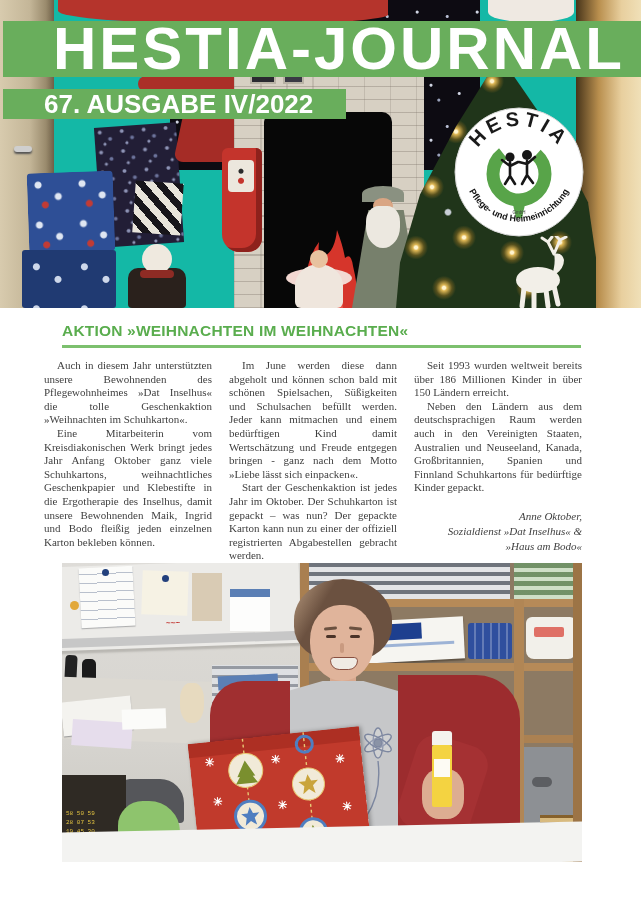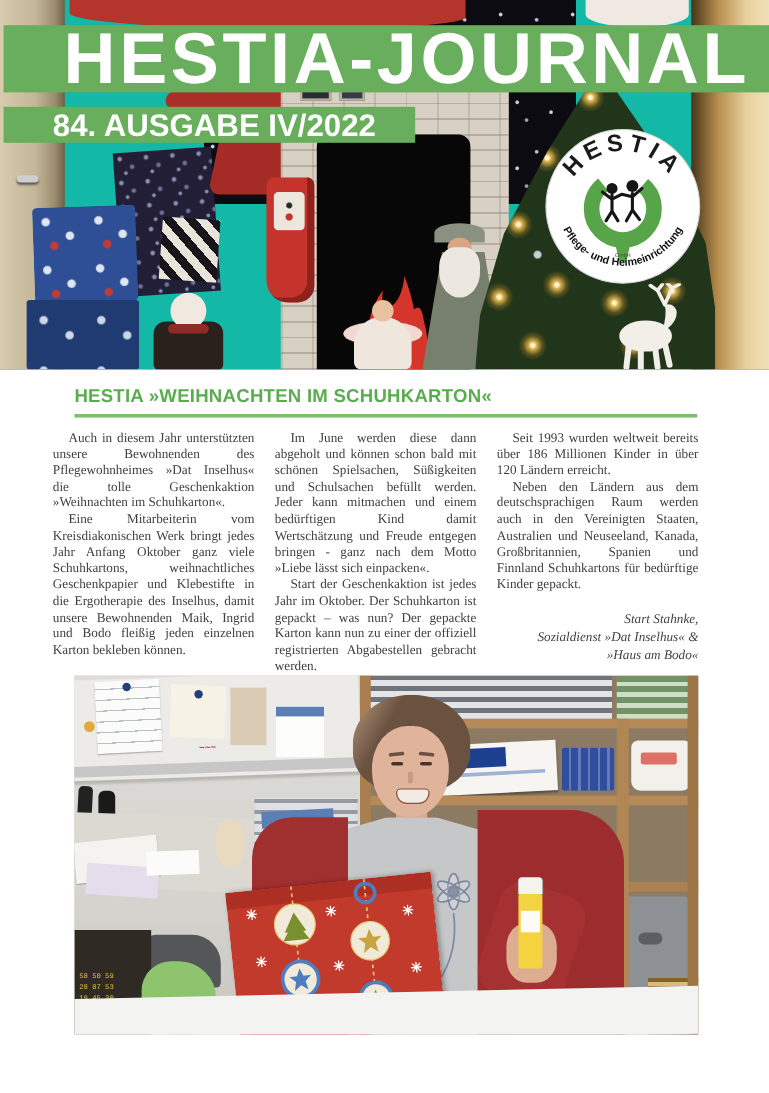--- a/index.html
+++ b/index.html
@@ -236,21 +236,21 @@
       <path d="M48 40 Q52 26 50 18 Q58 16 60 24 Q60 32 52 38 Z" fill="#f2efe8"></path>
       <g stroke="#f2efe8" stroke-width="5" stroke-linecap="round">
         <path d="M20 52 L18 70 M30 54 L30 71 M42 54 L44 70 M50 50 L54 68"></path>
       </g>
     </svg>
 
     <div class="abs banner-main">
       <h1>HESTIA-JOURNAL</h1>
     </div>
     <div class="abs banner-issue">
-      <div>84. AUSGABE IV/2022</div>
+      <div>67. AUSGABE IV/2022</div>
     </div>
 
     <svg class="abs logo" viewBox="-67 -67 134 134">
       <circle cx="0" cy="0" r="64" fill="#ffffff" stroke="#d8d8d8" stroke-width="1"></circle>
       <defs>
         <path id="arcTop" d="M -46 -12 A 48 48 0 0 1 46 -12"></path>
         <path id="arcBottom" d="M -55 4 A 56 56 0 0 0 55 4"></path>
       </defs>
       <text font-size="20" font-weight="600" fill="#1a1a1a" letter-spacing="4" font-family="Liberation Sans, sans-serif">
         <textPath href="#arcTop" startOffset="50%" text-anchor="middle">HESTIA</textPath>
@@ -265,36 +265,36 @@
       </g>
       <text x="0" y="42" font-size="4.5" fill="#444" text-anchor="middle" font-family="Liberation Sans, sans-serif">GmbH</text>
       <text font-size="9" font-weight="bold" fill="#111" font-family="Liberation Sans, sans-serif">
         <textPath href="#arcBottom" startOffset="50%" text-anchor="middle">Pflege- und Heimeinrichtung</textPath>
       </text>
     </svg>
   </div>
 
   <div class="article">
     <div class="article-inner">
-      <h2>HESTIA »WEIHNACHTEN IM SCHUHKARTON«</h2>
+      <h2>AKTION »WEIHNACHTEN IM WEIHNACHTEN«</h2>
       <div class="rule"></div>
       <div class="columns">
         <div class="col">
           <p>Auch in diesem Jahr unterstützten unsere Bewohnenden des Pflegewohnheimes »Dat Inselhus« die tolle Geschenkaktion »Weihnachten im Schuhkarton«.</p>
           <p>Eine Mitarbeiterin vom Kreisdiakonischen Werk bringt jedes Jahr Anfang Oktober ganz viele Schuhkartons, weihnachtliches Geschenkpapier und Klebestifte in die Ergotherapie des Inselhus, damit unsere Bewohnenden Maik, Ingrid und Bodo fleißig jeden einzelnen Karton bekleben können.</p>
         </div>
         <div class="col">
           <p>Im June werden diese dann abgeholt und können schon bald mit schönen Spielsachen, Süßigkeiten und Schulsachen befüllt werden. Jeder kann mitmachen und einem bedürftigen Kind damit Wertschätzung und Freude entgegen bringen - ganz nach dem Motto »Liebe lässt sich einpacken«.</p>
           <p>Start der Geschenkaktion ist jedes Jahr im Oktober. Der Schuhkarton ist gepackt – was nun? Der gepackte Karton kann nun zu einer der offiziell registrierten Abgabestellen gebracht werden.</p>
         </div>
         <div class="col">
-          <p>Seit 1993 wurden weltweit bereits über 186 Millionen Kinder in über 120 Ländern erreicht.</p>
+          <p>Seit 1993 wurden weltweit bereits über 186 Millionen Kinder in über 150 Ländern erreicht.</p>
           <p>Neben den Ländern aus dem deutschsprachigen Raum werden auch in den Vereinigten Staaten, Australien und Neuseeland, Kanada, Großbritannien, Spanien und Finnland Schuhkartons für bedürftige Kinder gepackt.</p>
           <div class="signature">
-            <div>Start Stahnke,</div>
+            <div>Anne Oktober,</div>
             <div>Sozialdienst »Dat Inselhus« &amp;</div>
             <div>»Haus am Bodo«</div>
           </div>
         </div>
       </div>
     </div>
   </div>
 
   <div class="bottom-photo">
     <div class="abs wall-left"></div>

